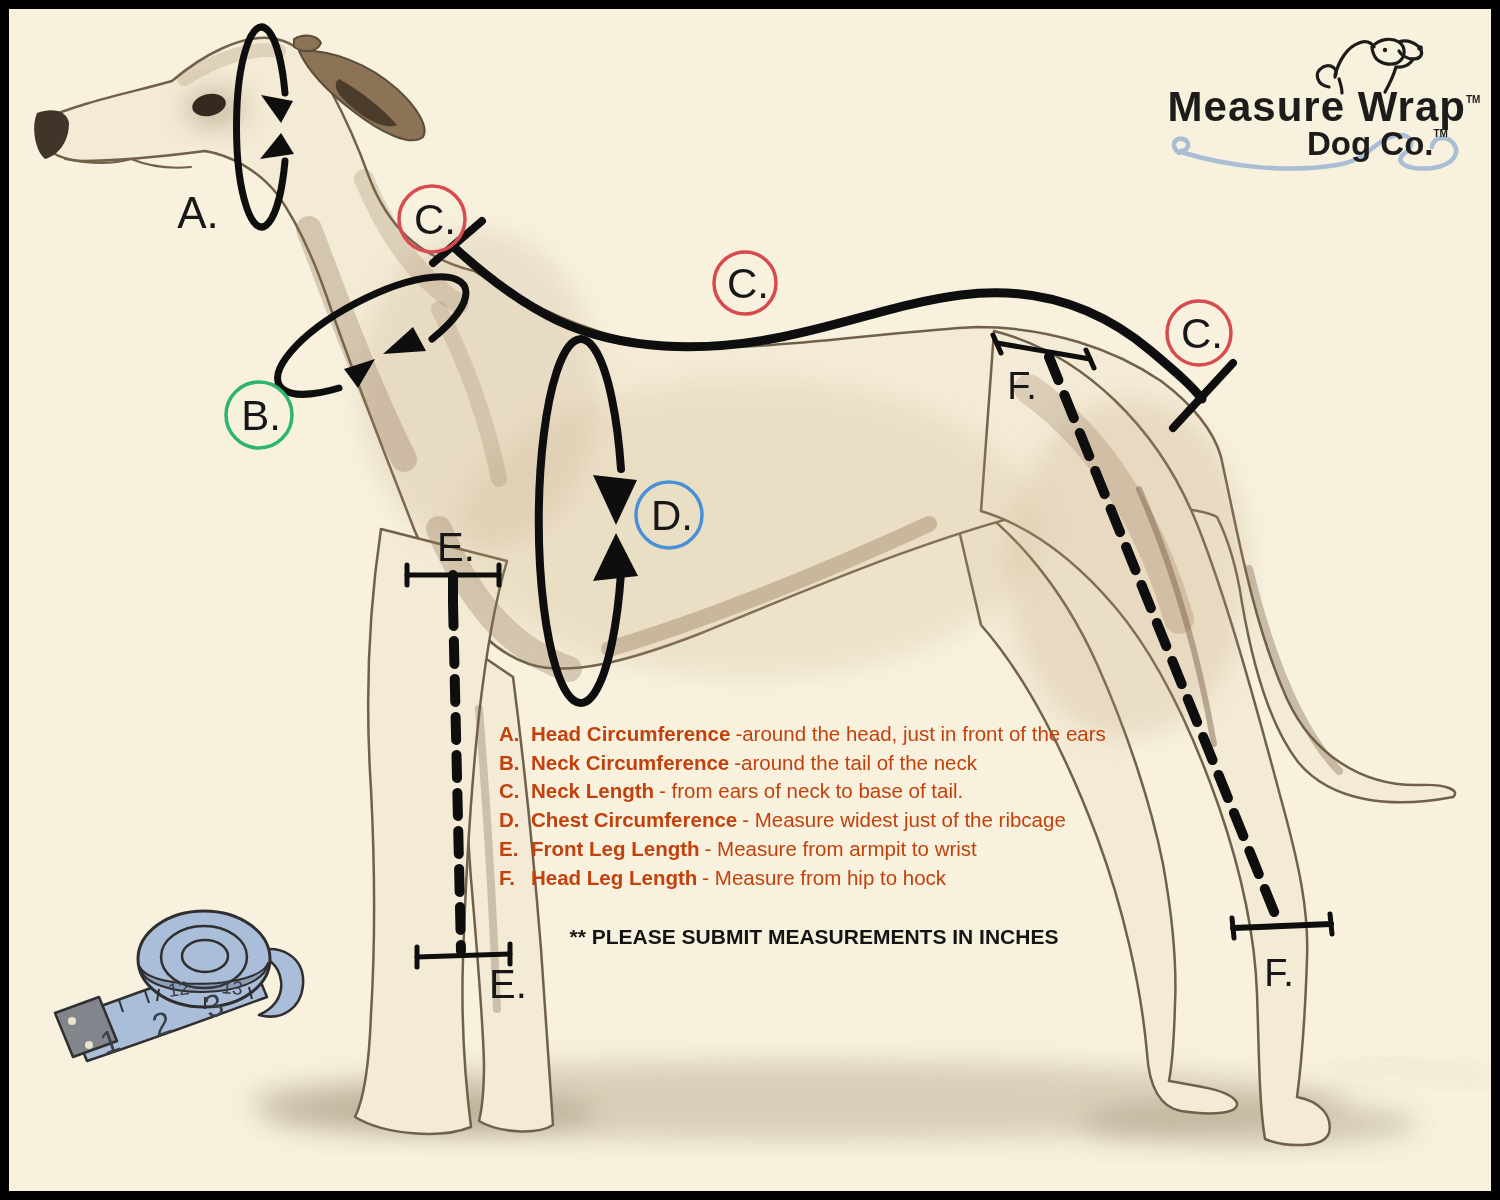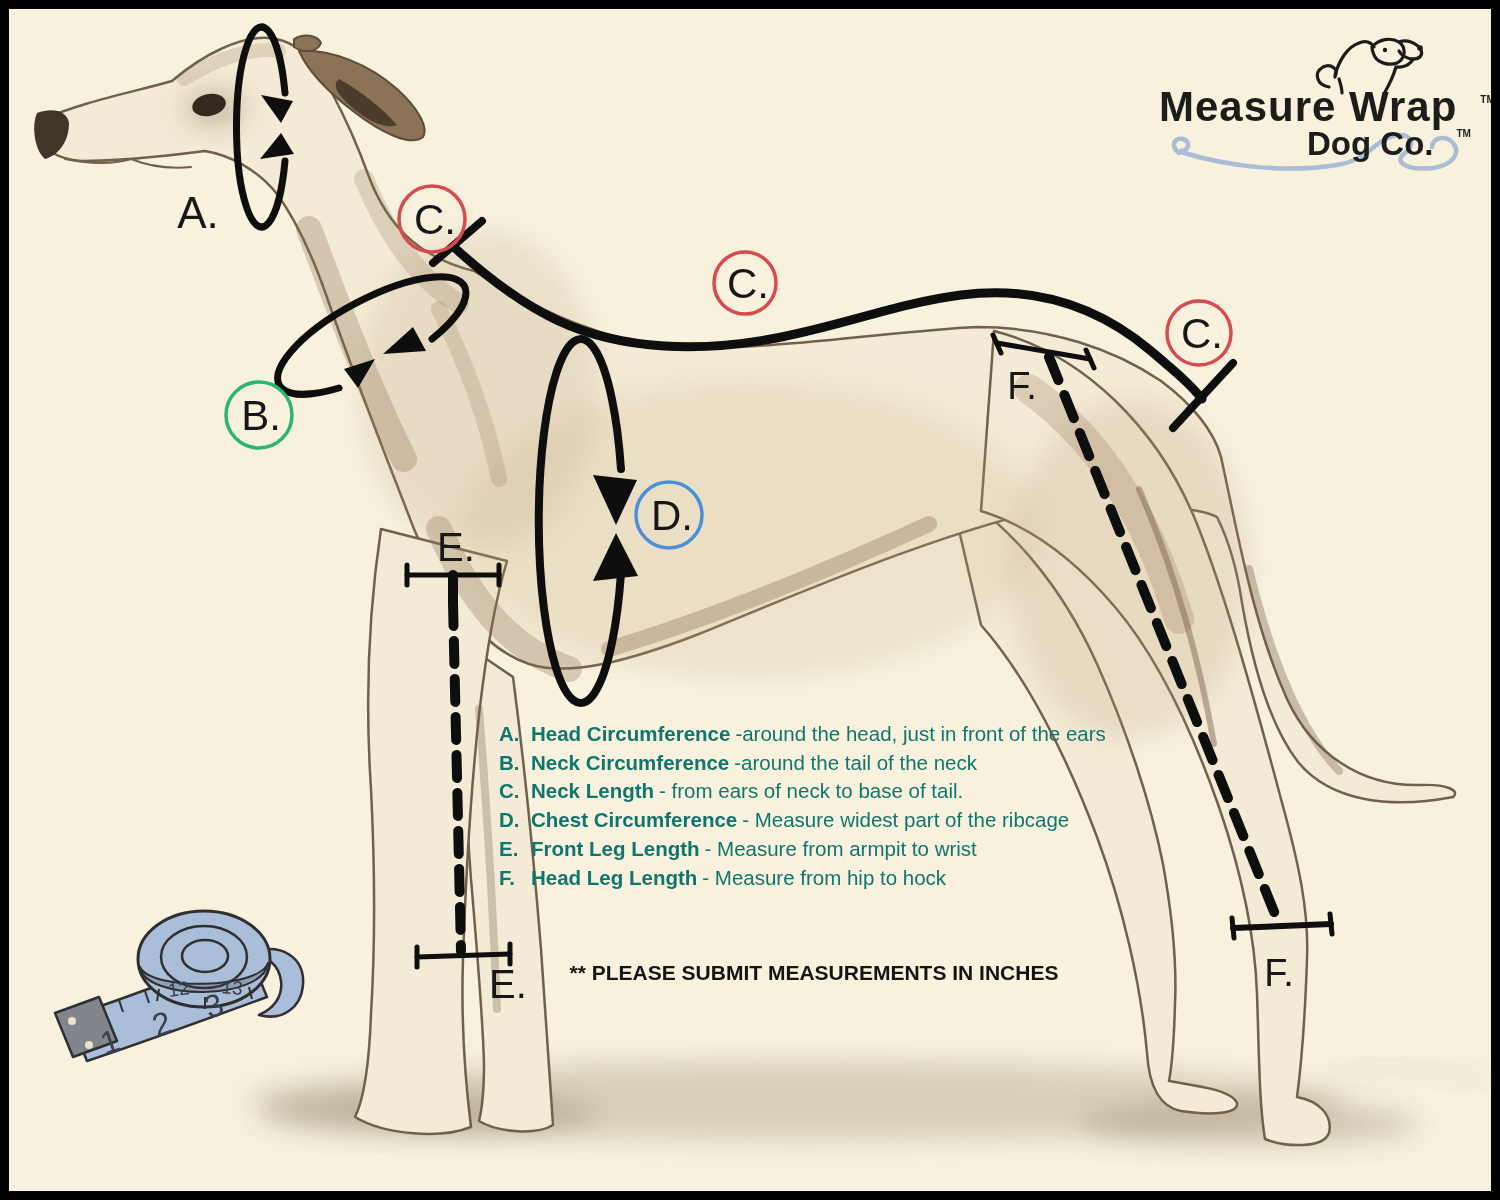--- a/index.html
+++ b/index.html
@@ -8,28 +8,28 @@
     border:9px solid #000;background:#f7f1de;overflow:hidden;
     font-family:"Liberation Sans",sans-serif;
   }
   .art{position:absolute;left:0;top:0;width:1482px;height:1182px;}
   .logo{position:absolute;left:1150px;top:28px;width:330px;height:145px;color:#1d1c1a;}
   .logo svg{position:absolute;left:0;top:0;}
   .brand1{position:absolute;top:46px;left:0;width:330px;text-align:center;
           font-size:42px;font-weight:bold;letter-spacing:1px;white-space:nowrap;}
   .brand2{position:absolute;top:88px;left:148px;width:180px;text-align:left;
           font-size:33px;font-weight:bold;white-space:nowrap;}
-  .tm{font-size:10px;font-weight:bold;vertical-align:18px;letter-spacing:0;margin-left:23px;}
+  .tm{font-size:10px;font-weight:bold;vertical-align:18px;letter-spacing:0;}
   .legend{position:absolute;left:490px;top:711px;font-size:20.5px;line-height:28.7px;
-          color:#0f766e;white-space:nowrap;}
+          color:#c2410c;white-space:nowrap;}
   .legend-letter{font-weight:bold;display:inline-block;width:32px;}
   .legend-term{font-weight:bold;}
   .legend-desc{margin-left:5px;}
   .note{position:absolute;left:545px;top:916px;width:520px;text-align:center;
-        font-size:21px;font-weight:bold;color:#141414;white-space:nowrap;margin-top:36px;}
+        font-size:21px;font-weight:bold;color:#141414;white-space:nowrap;}
   .ann-letter{font-family:"Liberation Sans",sans-serif;}
 </style>
 </head>
 <body>
 
 <div class="canvas">
 
   <svg class="art" viewBox="0 0 1482 1182">
     <defs>
       <filter id="soft" x="-40%" y="-40%" width="180%" height="180%">
@@ -226,20 +226,20 @@
       </g>
     </svg>
     <div class="brand1"><span>Measure Wrap</span><span class="tm">TM</span></div>
     <div class="brand2"><span>Dog Co.</span><span class="tm">TM</span></div>
   </div>
 
   <div class="legend">
     <div class="legend-row"><span class="legend-letter">A.</span><span class="legend-term">Head Circumference</span><span class="legend-desc">-around the head, just in front of the ears</span></div>
     <div class="legend-row"><span class="legend-letter">B.</span><span class="legend-term">Neck Circumference</span><span class="legend-desc">-around the tail of the neck</span></div>
     <div class="legend-row"><span class="legend-letter">C.</span><span class="legend-term">Neck Length</span><span class="legend-desc">- from ears of neck to base of tail.</span></div>
-    <div class="legend-row"><span class="legend-letter">D.</span><span class="legend-term">Chest Circumference</span><span class="legend-desc">- Measure widest part of the ribcage</span></div>
+    <div class="legend-row"><span class="legend-letter">D.</span><span class="legend-term">Chest Circumference</span><span class="legend-desc">- Measure widest just of the ribcage</span></div>
     <div class="legend-row"><span class="legend-letter">E.</span><span class="legend-term">Front Leg Length</span><span class="legend-desc">- Measure from armpit to wrist</span></div>
     <div class="legend-row"><span class="legend-letter">F.</span><span class="legend-term">Head Leg Length</span><span class="legend-desc">- Measure from hip to hock</span></div>
   </div>
 
   <div class="note">** PLEASE SUBMIT MEASUREMENTS IN INCHES</div>
 
 </div>
 
 </body></html>

